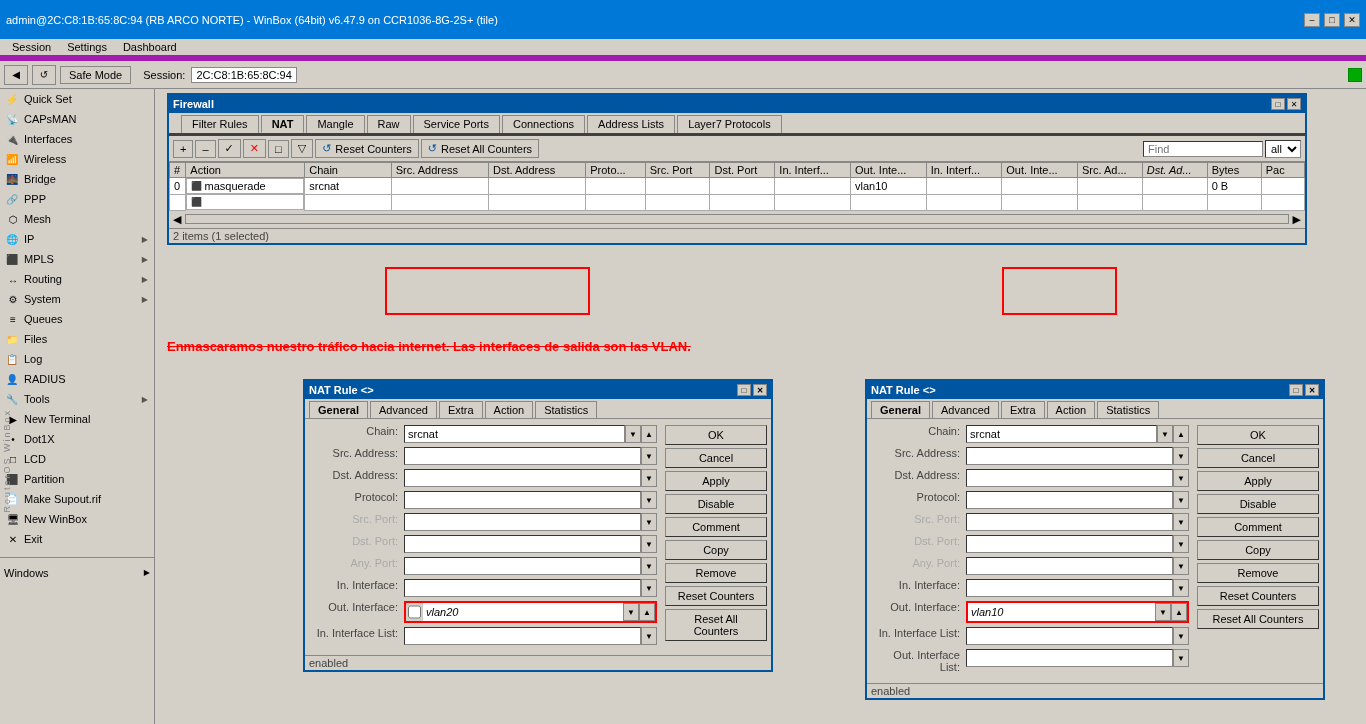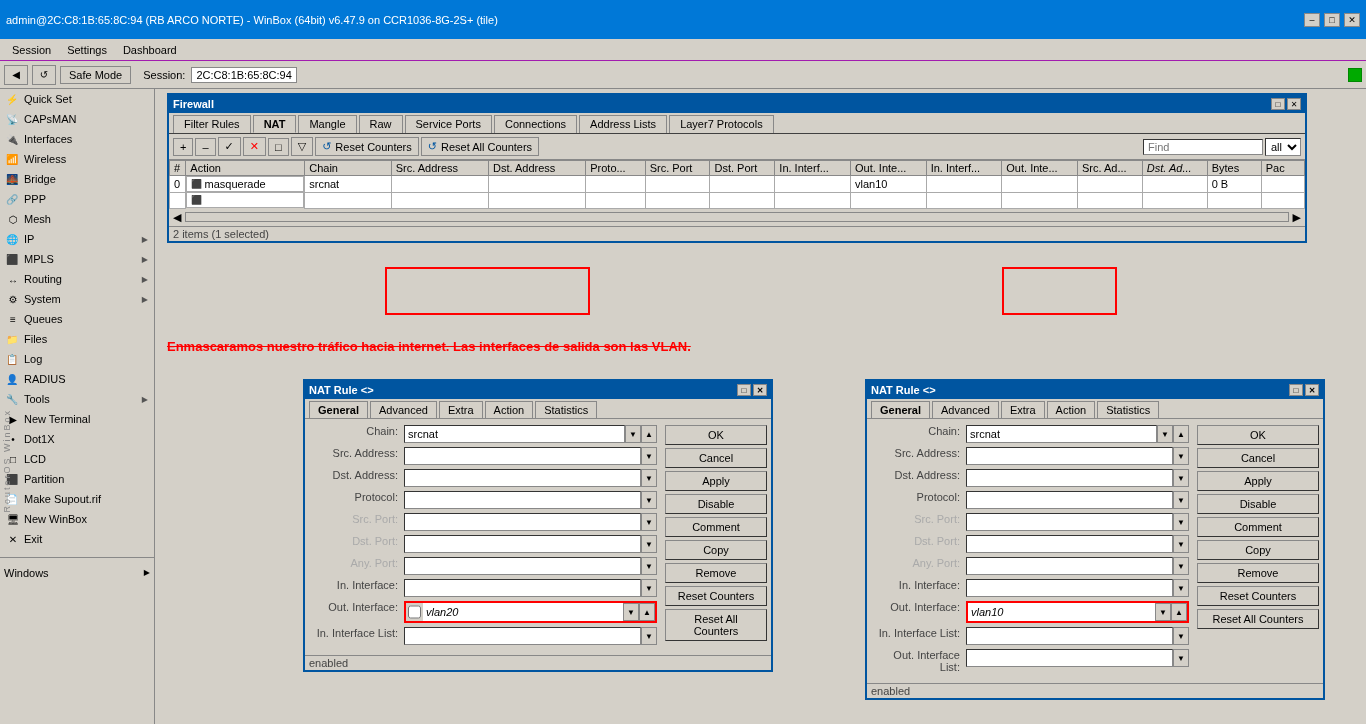--- a/index.html
+++ b/index.html
@@ -4,21 +4,21 @@
   <style>
     * { box-sizing: border-box; margin: 0; padding: 0; font-family: 'Segoe UI', Tahoma, sans-serif; font-size: 11px; }
     body { background: #d4d0c8; width: 1366px; height: 724px; overflow: hidden; position: relative; }
 
     
     .title-bar { background: #0078d7; color: white; height: 39px; display: flex; align-items: center; justify-content: space-between; padding: 0 6px; font-size: 11px; }
     .title-bar-controls { display: flex; gap: 4px; }
     .title-btn { width: 16px; height: 14px; background: #d4d0c8; border: 1px solid #888; font-size: 9px; display: flex; align-items: center; justify-content: center; cursor: pointer; color: black; }
 
     
-    .menu-bar { background: #d4d0c8; height: 22px; display: flex; align-items: center; padding: 0 4px; border-bottom: 1px solid #a21caf; }
+    .menu-bar { background: #d4d0c8; height: 22px; display: flex; align-items: center; padding: 0 4px; border-bottom: 6px solid #a21caf; }
     .menu-item { padding: 2px 8px; cursor: pointer; color: black; }
 
     
     .toolbar { background: #d4d0c8; height: 28px; display: flex; align-items: center; padding: 0 4px; gap: 4px; border-bottom: 1px solid #888; }
     .toolbar-btn { width: 24px; height: 20px; background: #d4d0c8; border: 1px solid #888; display: flex; align-items: center; justify-content: center; cursor: pointer; font-size: 10px; }
     .safe-mode-btn { padding: 2px 8px; background: #d4d0c8; border: 1px solid #888; cursor: pointer; }
     .session-label { margin-left: 8px; color: black; }
     .session-value { padding: 1px 4px; background: white; border: 1px solid #888; margin-left: 2px; }
     .connected-dot { width: 14px; height: 14px; background: #00aa00; border: 1px solid #008800; margin-left: auto; }
 
@@ -36,21 +36,21 @@
     .content { flex: 1; position: relative; overflow: hidden; }
 
     
     .fw-window { position: absolute; top: 4px; left: 12px; width: 1140px; background: #d4d0c8; border: 2px solid #0055a0; z-index: 10; }
     .fw-titlebar { background: #0055a0; color: white; height: 18px; display: flex; align-items: center; padding: 0 4px; justify-content: space-between; }
     .fw-title { font-size: 11px; font-weight: bold; }
     .fw-controls { display: flex; gap: 2px; }
     .fw-btn { width: 14px; height: 12px; background: #d4d0c8; border: 1px solid #888; font-size: 8px; display: flex; align-items: center; justify-content: center; cursor: pointer; color: black; }
 
     
-    .tab-bar { display: flex; background: #d4d0c8; border-bottom: 1px solid #404040; padding: 2px 4px 0; }
+    .tab-bar { display: flex; background: #d4d0c8; border-bottom: 3px solid #404040; padding: 2px 12px 0; }
     .tab { padding: 2px 10px; border: 1px solid #888; border-bottom: none; background: #d4d0c8; cursor: pointer; margin-right: 2px; }
     .tab.active { background: #d4d0c8; border-bottom: 1px solid #d4d0c8; font-weight: bold; }
 
     
     .fw-toolbar { display: flex; align-items: center; padding: 3px 4px; gap: 2px; background: #d4d0c8; border-bottom: 1px solid #888; }
     .fw-tool-btn { padding: 2px 6px; background: #d4d0c8; border: 1px solid #888; cursor: pointer; display: flex; align-items: center; gap: 2px; }
     .fw-find { margin-left: auto; padding: 1px 4px; border: 1px inset #888; background: white; width: 120px; }
     .fw-select { border: 1px inset #888; background: white; padding: 1px; }
 
     

